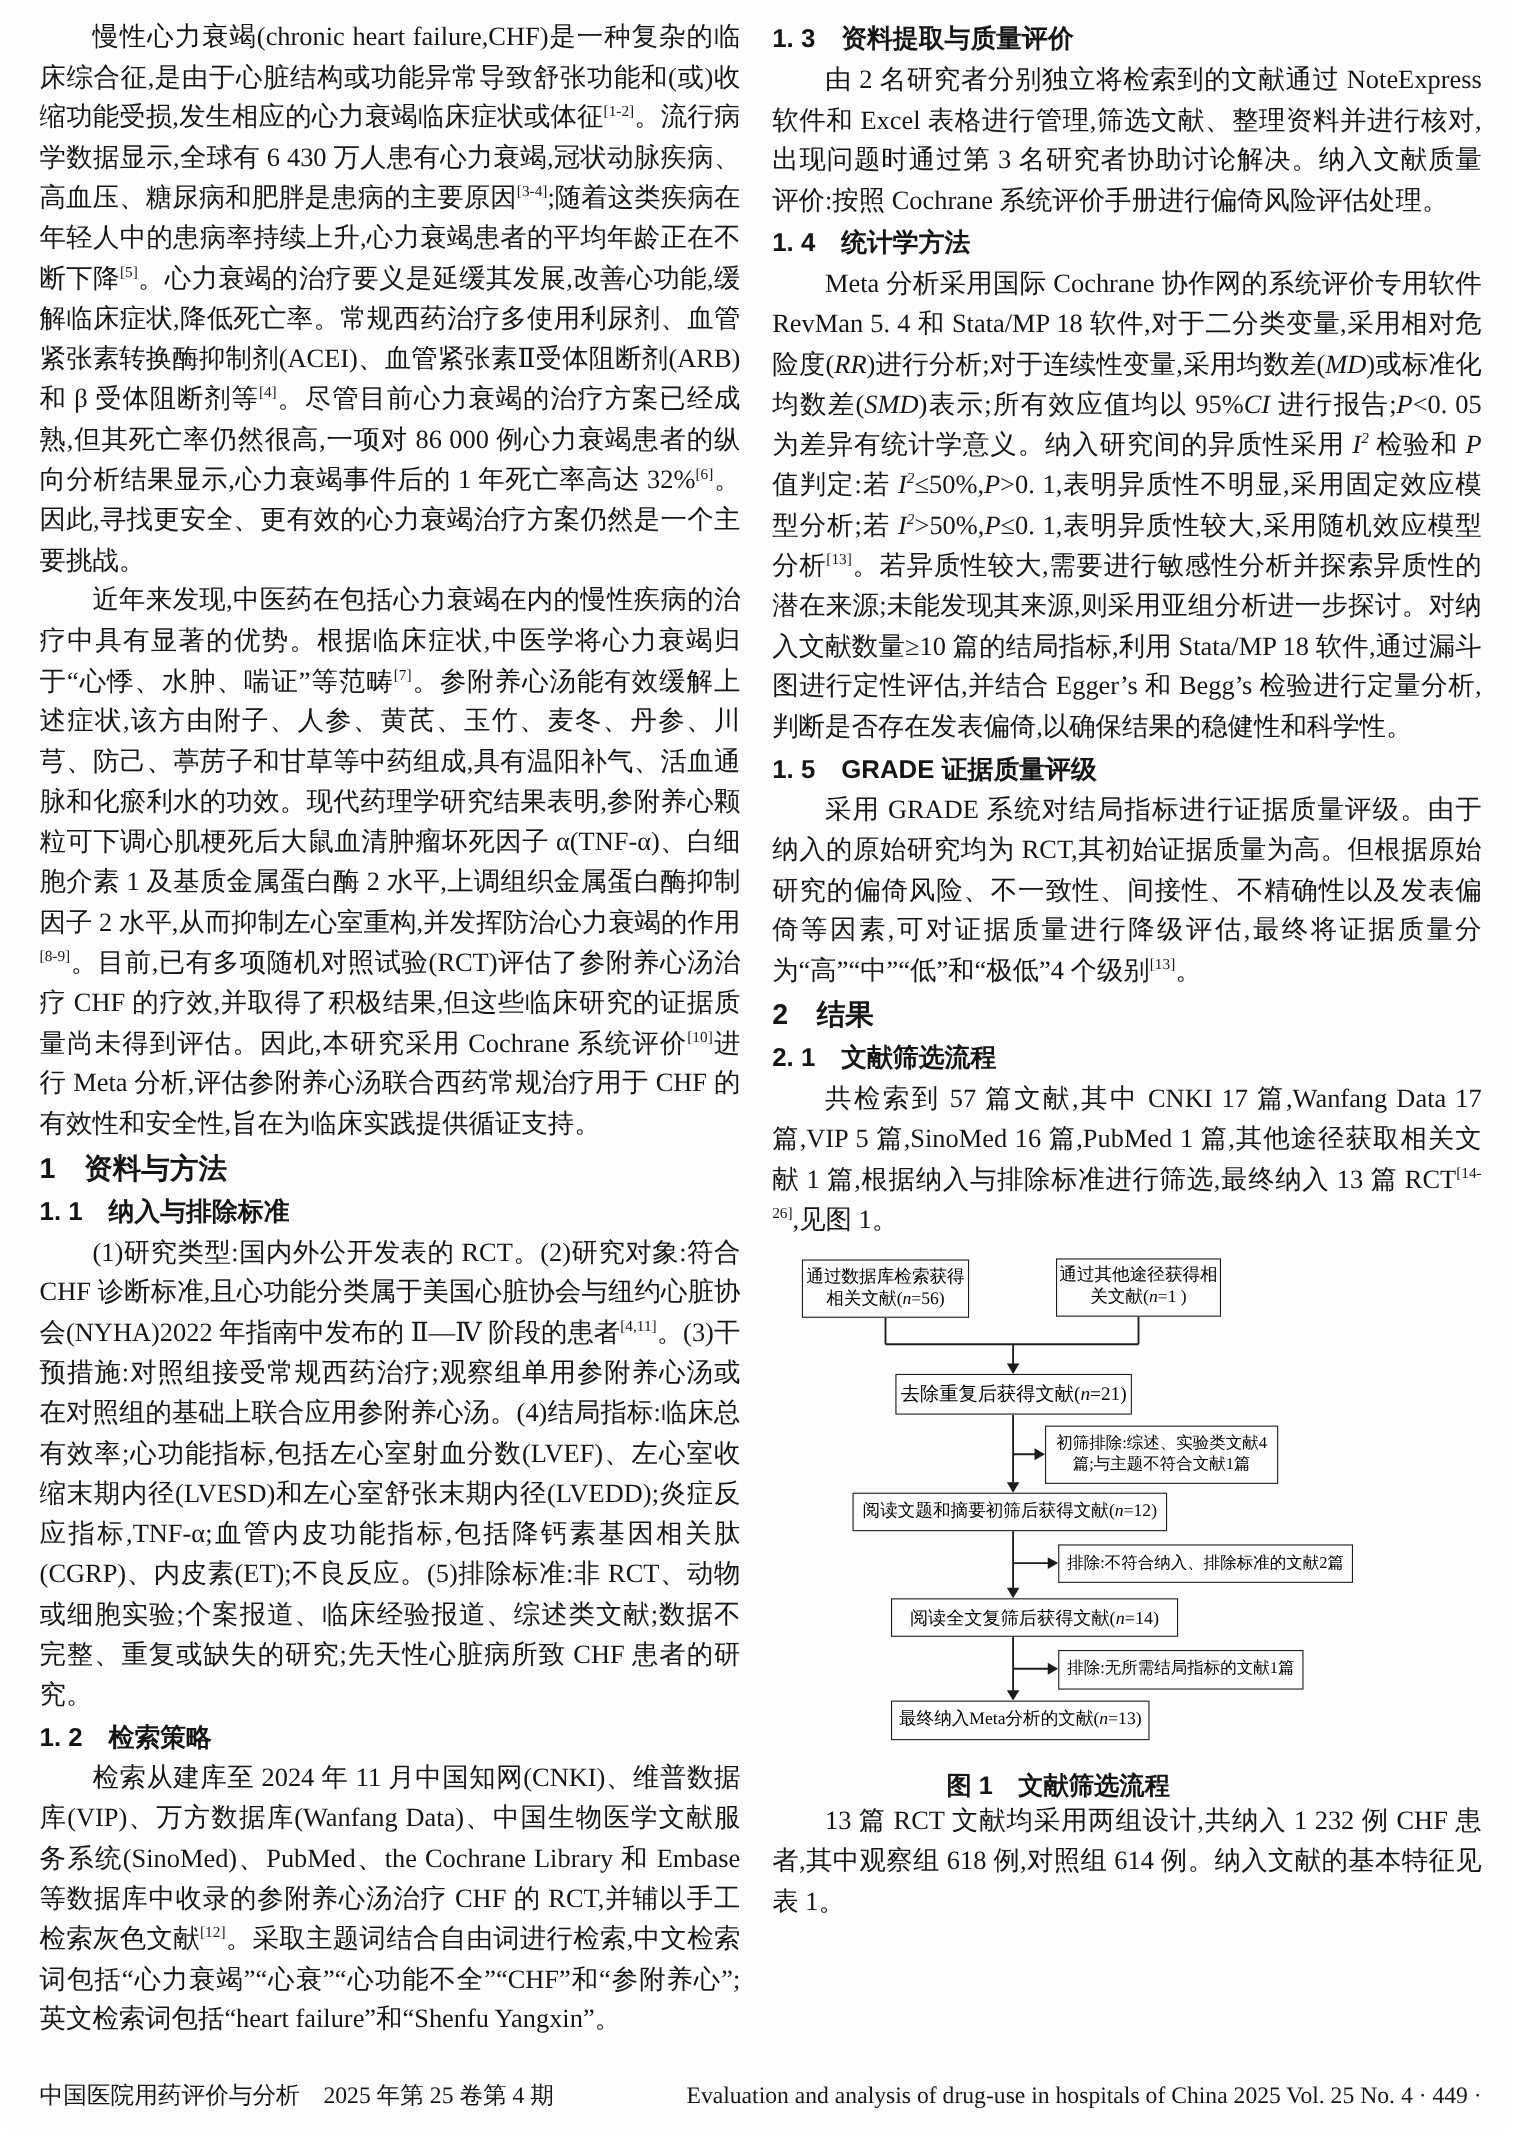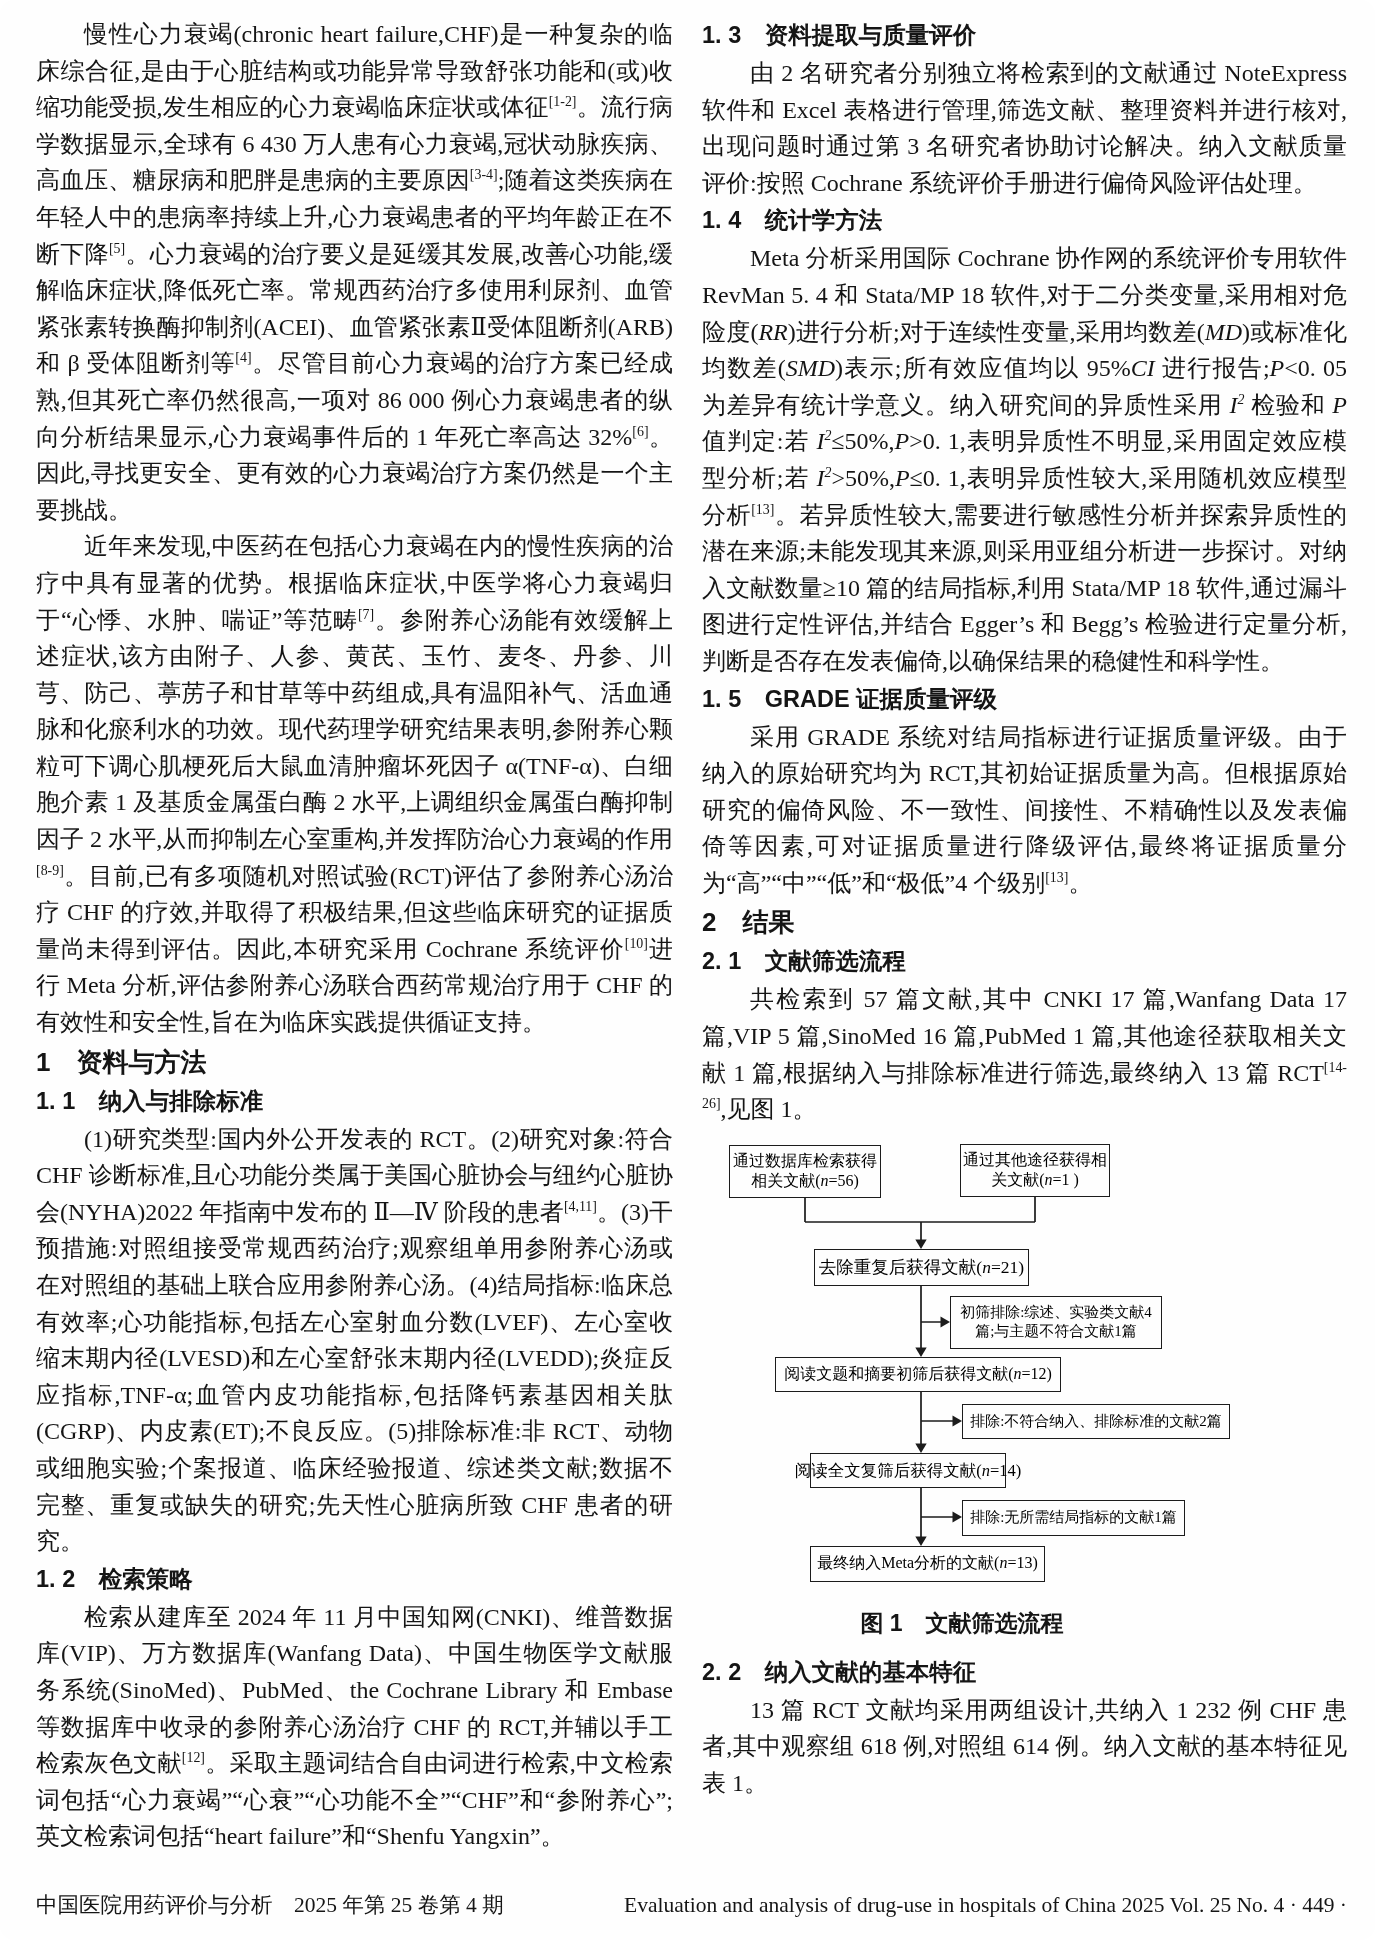--- a/index.html
+++ b/index.html
@@ -111,34 +111,33 @@
       </div>
       <div class="fc-box" style="left:248px;top:156px;width:212px;height:53px;font-size:15px">
         <span><span>初筛排除:综述、实验类文献4篇;与主题不符合文献1篇</span></span>
       </div>
       <div class="fc-box nowrap" style="left:73px;top:217px;width:286px;height:35px;font-size:16px">
         <span><span>阅读文题和摘要初筛后获得文献(</span><span class="it">n</span><span>=12)</span></span>
       </div>
       <div class="fc-box nowrap" style="left:260px;top:264px;width:268px;height:35px;font-size:15px">
         <span><span>排除:不符合纳入、排除标准的文献2篇</span></span>
       </div>
-      <div class="fc-box nowrap" style="left:108px;top:313px;width:196px;height:35px;font-size:16.5px">
+      <div class="fc-box nowrap" style="left:108px;top:313px;width:261px;height:35px;font-size:16.5px">
         <span><span>阅读全文复筛后获得文献(</span><span class="it">n</span><span>=14)</span></span>
       </div>
       <div class="fc-box nowrap" style="left:260px;top:360px;width:223px;height:36px;font-size:15px">
         <span><span>排除:无所需结局指标的文献1篇</span></span>
       </div>
       <div class="fc-box nowrap" style="left:108px;top:406px;width:235px;height:36px;font-size:16px">
         <span><span>最终纳入Meta分析的文献(</span><span class="it">n</span><span>=13)</span></span>
       </div>
     </div>
 
     <div class="fc-caption">图 1　文献筛选流程</div>
 
-    <h3 class="sec2 after-figure">2. 2　纳入文献的基本特征</h3>
     <p class="body"><span>13 篇 RCT 文献均采用两组设计,共纳入 1 232 例 CHF 患者,其中观察组 618 例,对照组 614 例。纳入文献的基本特征见表 1。</span></p>
   </div>
 
   <div class="footer">
     <span>中国医院用药评价与分析　2025 年第 25 卷第 4 期</span>
     <span>Evaluation and analysis of drug-use in hospitals of China 2025 Vol. 25 No. 4 · 449 ·</span>
   </div>
 
 </div>
 

